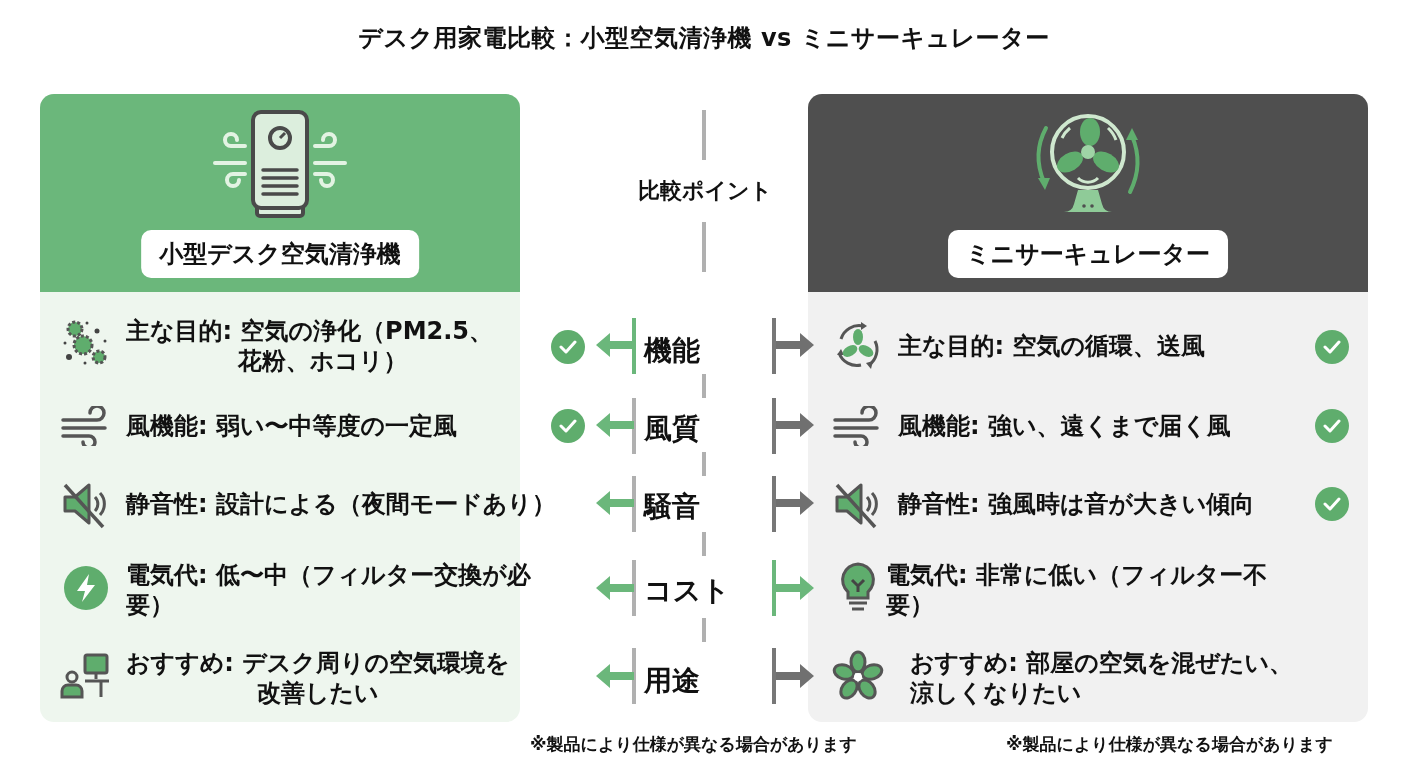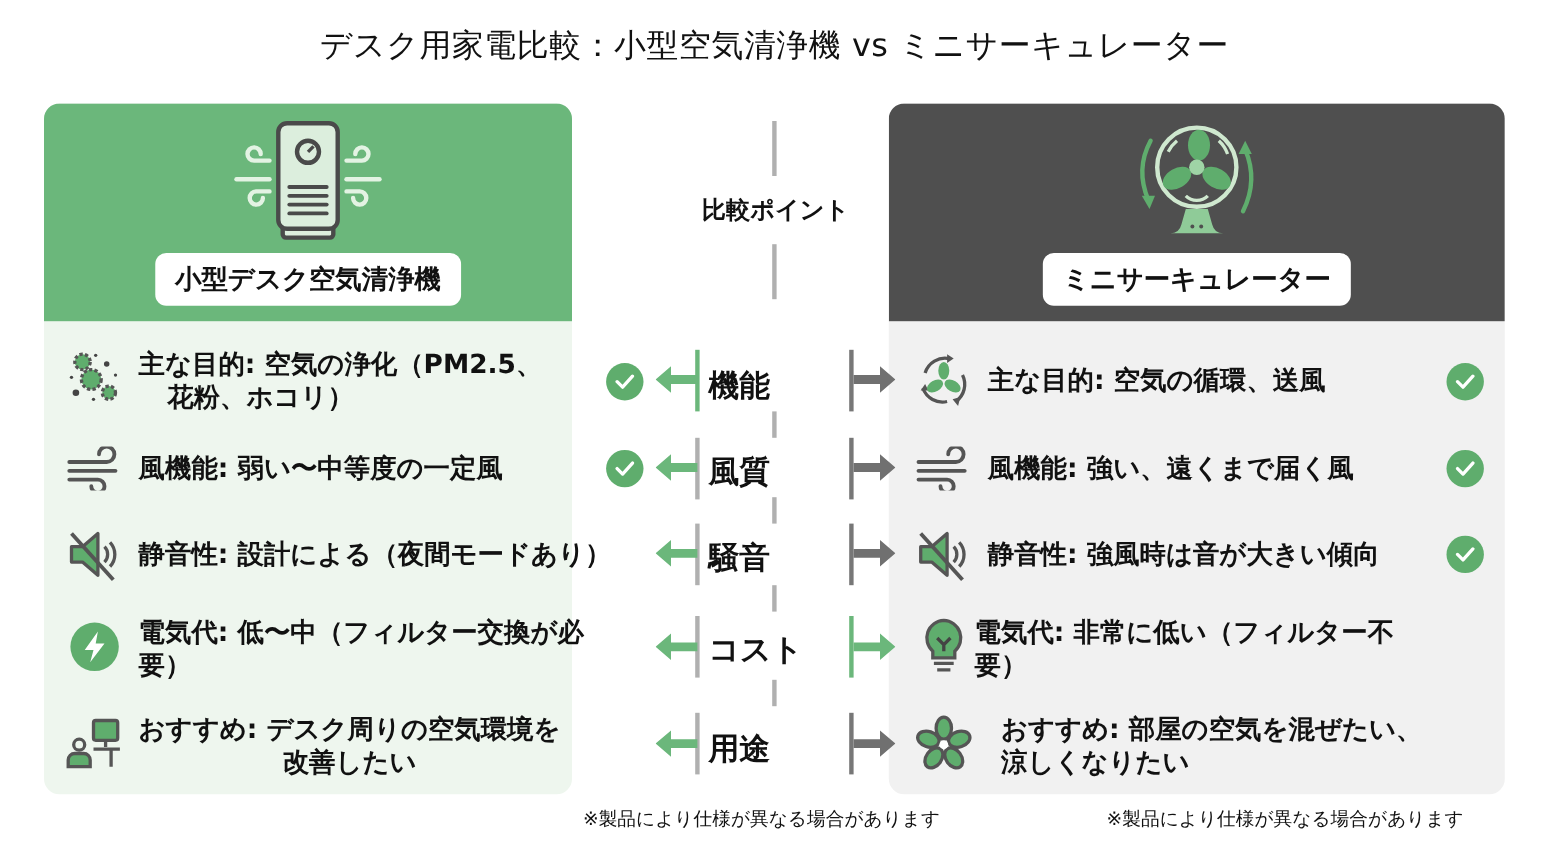--- a/index.html
+++ b/index.html
@@ -1,19 +1,19 @@
 <!DOCTYPE html>
 <html><head>
 <meta charset="utf-8">
 <style>
   * { box-sizing: border-box; margin: 0; padding: 0; }
   html, body { width: 1408px; height: 768px; background: #ffffff; overflow: hidden; }
   body { font-family: "DejaVu Sans", "Liberation Sans", sans-serif; color: #111; position: relative; }
 
-  .title { position: absolute; left: 0; top: 22px; width: 1408px; text-align: center; font-size: 29px; font-weight: normal; letter-spacing: 0.5px; color: #111; }
+  .title { position: absolute; left: 0; top: 22px; width: 1408px; text-align: center; font-size: 24px; font-weight: bold; letter-spacing: 0.5px; color: #111; }
 
   .panel { position: absolute; top: 94px; height: 628px; border-radius: 14px; overflow: hidden; }
   .panel.left { left: 40px; width: 480px; background: #eef6ee; }
   .panel.right { left: 808px; width: 560px; background: #f1f1f1; }
   .panel .head { position: absolute; left: 0; top: 0; width: 100%; height: 198px; }
   .panel.left .head { background: #6bb77b; }
   .panel.right .head { background: #4f4f4f; }
 
   .hero-icon { position: absolute; left: 50%; top: 14px; transform: translateX(-50%); }
   .label-box { position: absolute; left: 50%; transform: translateX(-50%); top: 136px; height: 48px; background: #fff; border-radius: 10px; padding: 0 18px; font-size: 24px; font-weight: bold; line-height: 48px; white-space: nowrap; color: #111; }
@@ -22,21 +22,21 @@
   .row .ico { width: 56px; height: 56px; flex: 0 0 56px; display: flex; align-items: center; justify-content: center; }
   .row .txt { font-size: 24px; font-weight: bold; line-height: 30px; color: #111; }
   .check { position: absolute; width: 34px; height: 34px; border-radius: 50%; background: #5fad6d; display: flex; align-items: center; justify-content: center; }
 
   .center-title { position: absolute; left: 620px; top: 176px; width: 170px; text-align: center; font-size: 22px; font-weight: bold; }
   .vline { position: absolute; width: 4px; background: #b0b0b0; left: 702px; }
   .cat { position: absolute; left: 644px; width: 130px; font-size: 28px; font-weight: bold; }
 
   .conn { position: absolute; }
   .bar { position: absolute; width: 4px; height: 56px; }
-  .footnote { position: absolute; top: 733px; font-size: 17px; font-weight: normal; color: #111; }
+  .footnote { position: absolute; top: 733px; font-size: 17px; font-weight: bold; color: #111; }
 </style>
 </head>
 <body>
 
 <div class="title">デスク用家電比較：小型空気清浄機 vs ミニサーキュレーター</div>
 
 <div class="panel left">
   <div class="head">
     <svg class="hero-icon" width="150" height="118" viewBox="0 0 150 118">
       <g fill="none" stroke="#e3f3e3" stroke-width="4" stroke-linecap="round">
@@ -152,21 +152,21 @@
       <circle cx="38" cy="14" r="2.5" fill="#444"></circle>
         <circle cx="46" cy="24" r="1.5" fill="#444"></circle>
       <circle cx="6" cy="26" r="1.5" fill="#444"></circle>
         <circle cx="10" cy="40" r="3" fill="#444"></circle>
       <circle cx="26" cy="46" r="1.5" fill="#444"></circle>
         <circle cx="28" cy="6" r="1.5" fill="#444"></circle>
     </svg>
   </div>
   <div class="txt" style="margin-left:12px;">
     <div>主な目的: 空気の浄化（PM2.5、</div>
-    <div style="padding-left:26px;">花粉、ホコリ）</div>
+    <div style="padding-left:26px;text-align:center;">花粉、ホコリ）</div>
   </div>
 </div>
 <div class="check" style="left:551px;top:330px;">
     <svg width="18" height="14" viewBox="0 0 18 14">
       <polyline points="2,7 7,12 16,2" fill="none" stroke="#fff" stroke-width="3" stroke-linecap="round" stroke-linejoin="round"></polyline>
     </svg>
   </div>
 
 <div class="row" style="left:58px;top:398px;">
   <div class="ico">

